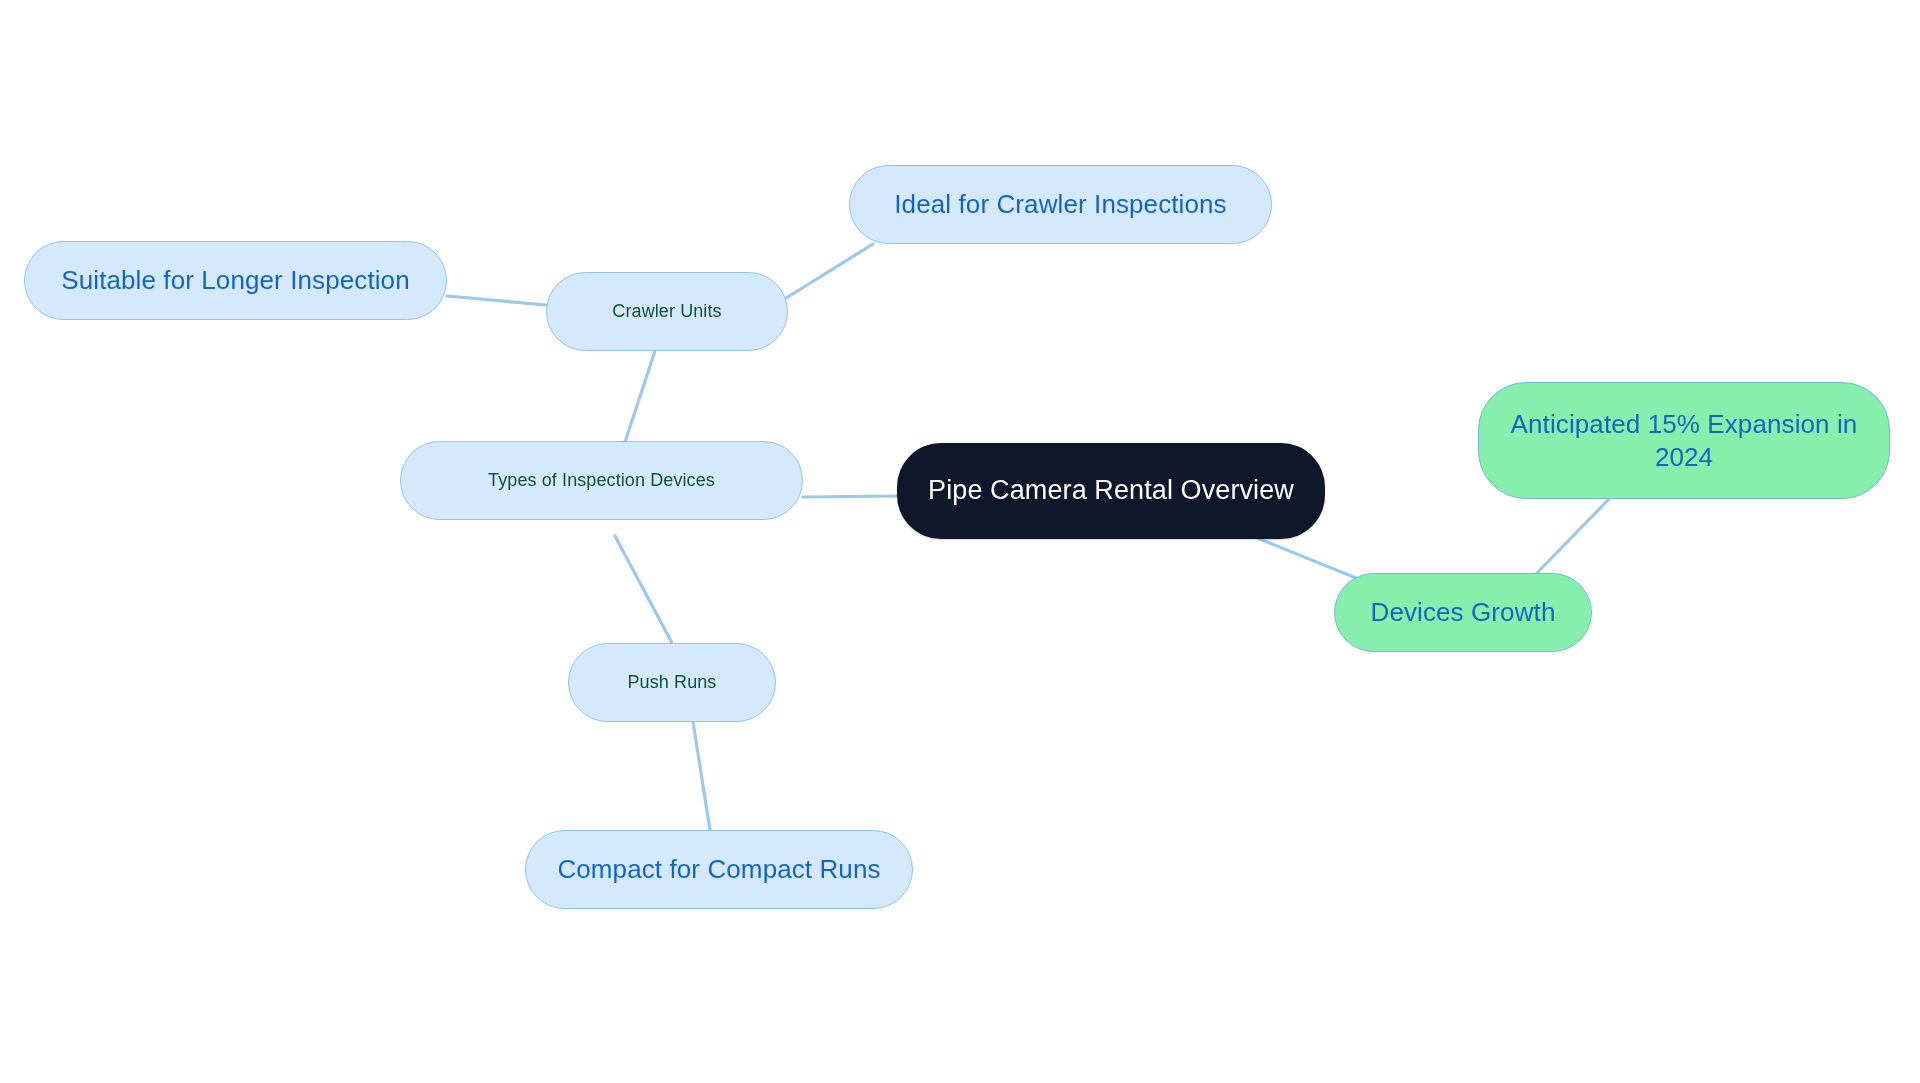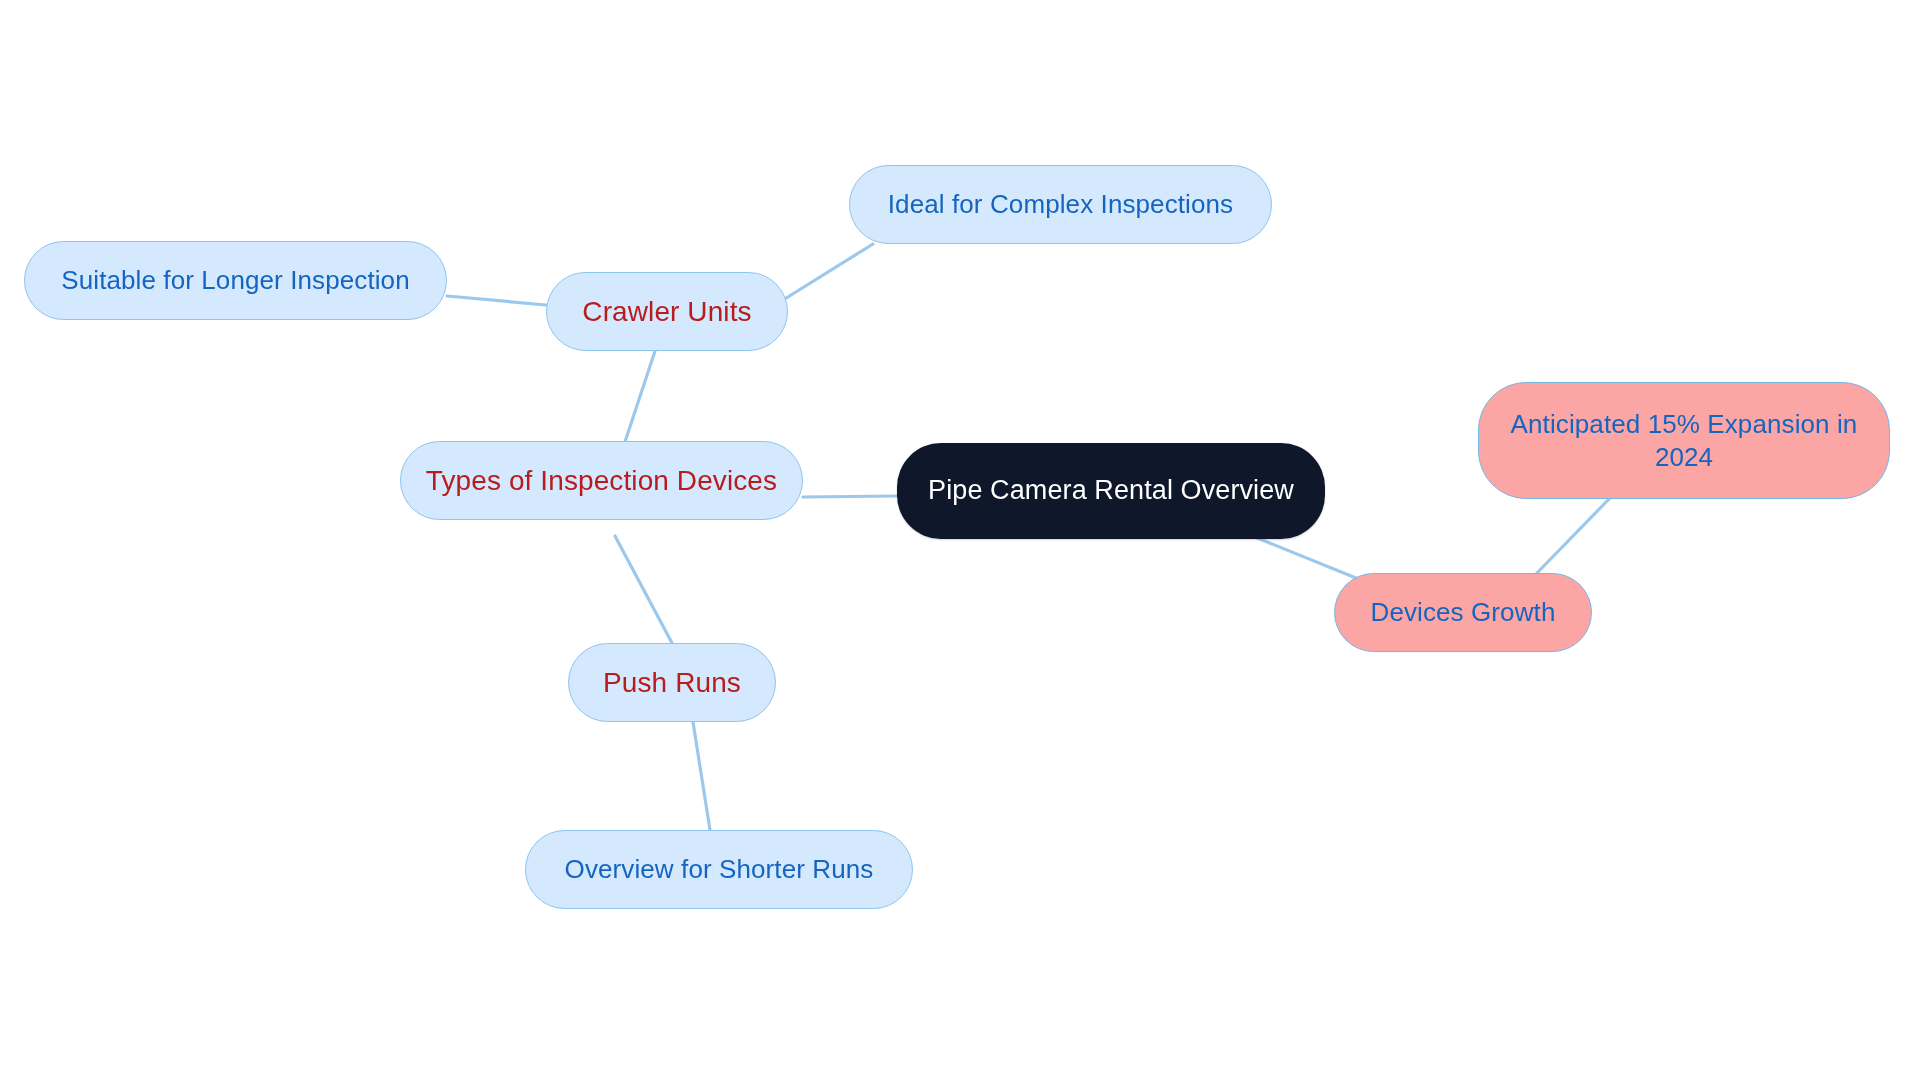--- a/index.html
+++ b/index.html
@@ -42,31 +42,31 @@
     background: #0f172a;
     color: #ffffff;
     border: none;
     font-size: 27px;
     border-radius: 44px;
     box-shadow: 0 1px 2px rgba(0,0,0,0.18);
   }
   .node-branch {
     background: #d4e9fd;
     border: 1.6px solid #8fc3ec;
-    color: #b91c1c;
-    font-size: 28px;
+    color: #14532d;
+    font-size: 18px;
   }
   .node-leaf-light {
     background: #d4e9fd;
     border: 1.6px solid #8fc3ec;
     color: #1565c0;
     font-size: 26px;
   }
   .node-leaf-strong {
-    background: #fca5a5;
+    background: #86efac;
     border: 1.6px solid #72b9e8;
     color: #1565c0;
     font-size: 26px;
   }
 </style>
 </head>
 <body>
 
 <div id="canvas">
   <svg id="edge-layer" viewBox="0 0 1920 1083">
@@ -77,20 +77,20 @@
       <line x1="615" y1="536" x2="672" y2="643" stroke="#9cc8ec" stroke-width="3.2" stroke-linecap="round"></line>
       <line x1="693" y1="722" x2="710" y2="830" stroke="#9cc8ec" stroke-width="3.2" stroke-linecap="round"></line>
       <line x1="1250" y1="535" x2="1356" y2="578" stroke="#9cc8ec" stroke-width="3.2" stroke-linecap="round"></line>
       <line x1="1537" y1="573" x2="1609" y2="499" stroke="#9cc8ec" stroke-width="3.2" stroke-linecap="round"></line>
     </svg>
   <div id="node-layer">
       <div class="node node-root" style="left: 897px; top: 443px; width: 428px; height: 96px;">Pipe Camera Rental Overview</div>
       <div class="node node-branch" style="left: 400px; top: 441px; width: 403px; height: 79px;">Types of Inspection Devices</div>
       <div class="node node-branch" style="left: 546px; top: 272px; width: 242px; height: 79px;">Crawler Units</div>
       <div class="node node-leaf-light" style="left: 24px; top: 241px; width: 423px; height: 79px;">Suitable for Longer Inspection</div>
-      <div class="node node-leaf-light" style="left: 849px; top: 165px; width: 423px; height: 79px;">Ideal for Complex Inspections</div>
+      <div class="node node-leaf-light" style="left: 849px; top: 165px; width: 423px; height: 79px;">Ideal for Crawler Inspections</div>
       <div class="node node-branch" style="left: 568px; top: 643px; width: 208px; height: 79px;">Push Runs</div>
-      <div class="node node-leaf-light" style="left: 525px; top: 830px; width: 388px; height: 79px;">Overview for Shorter Runs</div>
+      <div class="node node-leaf-light" style="left: 525px; top: 830px; width: 388px; height: 79px;">Compact for Compact Runs</div>
       <div class="node node-leaf-strong" style="left: 1334px; top: 573px; width: 258px; height: 79px;">Devices Growth</div>
       <div class="node node-leaf-strong" style="left: 1478px; top: 382px; width: 412px; height: 117px;">Anticipated 15% Expansion in
 2024</div>
     </div>
 </div>
 
 </body></html>

